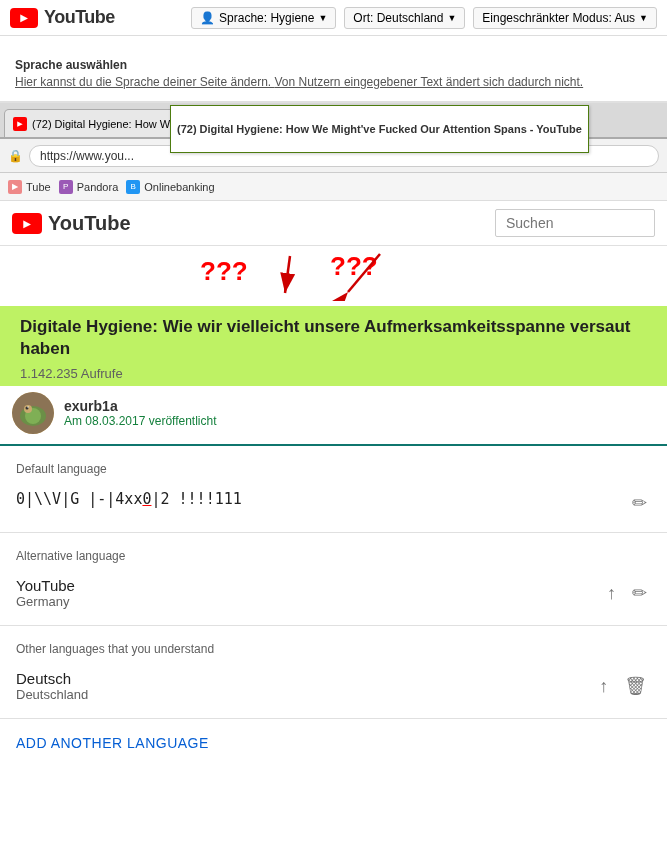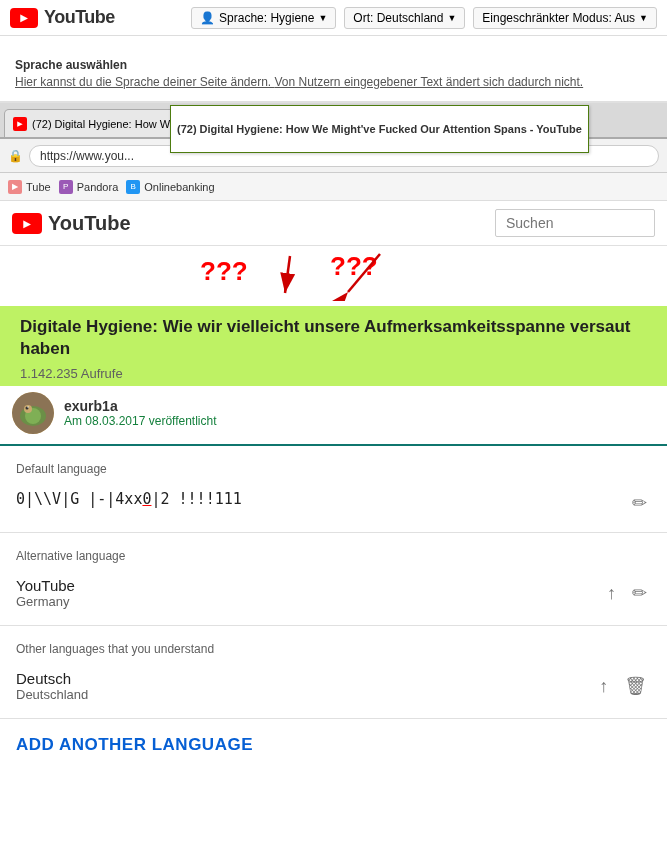--- a/index.html
+++ b/index.html
@@ -343,22 +343,22 @@
     }
     .underline-char {
       text-decoration: underline;
       text-decoration-color: #ff0000;
     }
 
     
     .add-lang-btn {
       padding: 16px;
       color: #065fd4;
-      font-size: 17px;
-      font-weight: bold;
+      font-size: 14px;
+      font-weight: normal;
       letter-spacing: 0.5px;
       cursor: pointer;
       text-transform: uppercase;
     }
 
     
     .annot-container {
       position: relative;
       background: #fff;
     }

